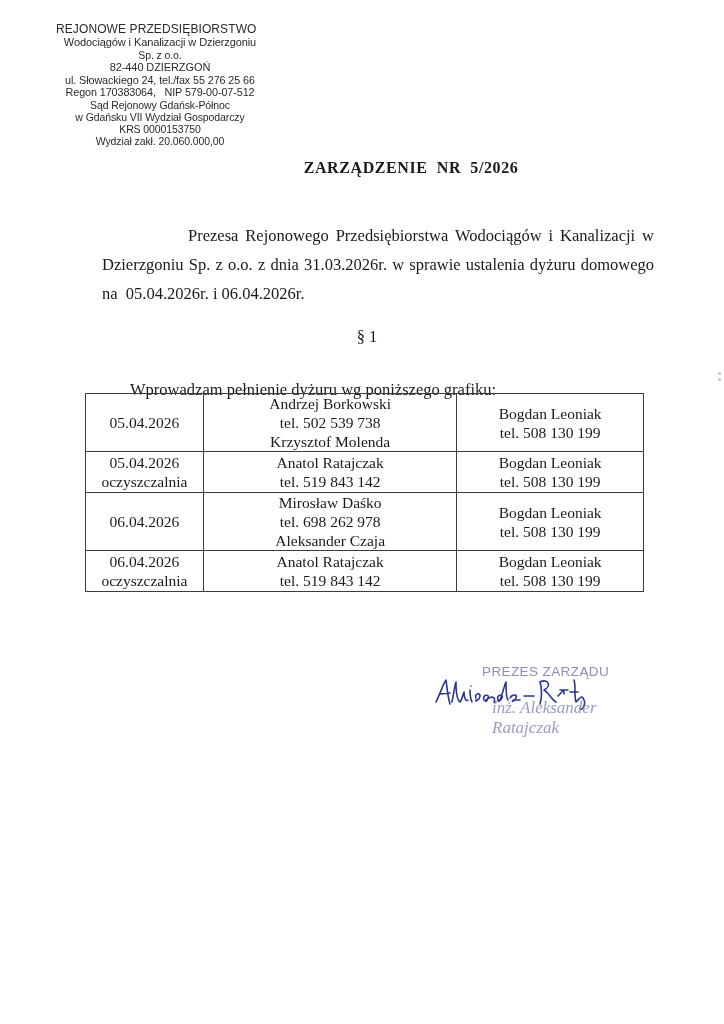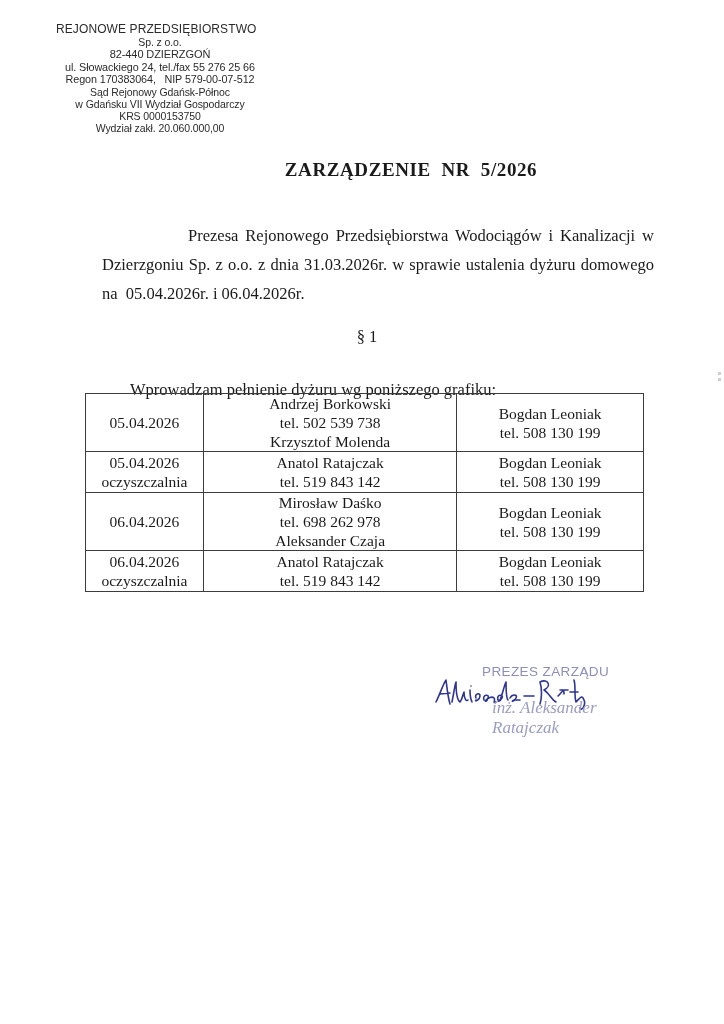--- a/index.html
+++ b/index.html
@@ -10,21 +10,21 @@
   .stamp {
     position: absolute; left: 40px; top: 22px; width: 240px;
     font-family: "Liberation Sans", sans-serif; color: #2b2b2b; text-align: center;
     font-size: 10.5px; line-height: 12.2px; letter-spacing: -0.1px;
   }
   .stamp .l0 { font-size: 12px; line-height: 14px; letter-spacing: 0.1px; text-align: left; padding-left: 16px; }
   .stamp .l1 { font-size: 11px; line-height: 13px; }
   .stamp .wide { font-size: 10.8px; }
   .title {
     position: absolute; left: 0; width: 724px; top: 159px; text-align: center;
-    font-family: "Liberation Serif", serif; font-weight: bold; font-size: 19px; letter-spacing: 0.6px;
+    font-family: "Liberation Serif", serif; font-weight: bold; font-size: 16px; letter-spacing: 0.6px;
     padding-left: 10px; box-sizing: border-box;
   }
   .title span { margin-left: 88px; }
   .intro {
     position: absolute; left: 90px; width: 552px; top: 221px;
     font-family: "Liberation Serif", serif; font-size: 16.5px; line-height: 29px;
     text-align: justify;
     margin-left: 12px;
   }
   .intro .p { text-indent: 86px; text-align: justify; text-align-last: left; }
@@ -63,20 +63,21 @@
   .edge-mark {
     position: absolute; left: 718px; top: 372px; width: 3px; height: 10px;
     background: repeating-linear-gradient(#cfcfcf 0 3px, transparent 3px 6px);
   }
 </style>
 </head>
 <body>
 
 <div class="stamp">
   <div class="l0">REJONOWE PRZEDSIĘBIORSTWO</div>
+  <div class="l1">Wodociągów i Kanalizacji w Dzierzgoniu</div>
   <div>Sp. z o.o.</div>
   <div class="l1">82-440 DZIERZGOŃ</div>
   <div class="wide">ul. Słowackiego 24, tel./fax 55 276 25 66</div>
   <div class="wide" style="white-space:pre">Regon 170383064,   NIP 579-00-07-512</div>
   <div>Sąd Rejonowy Gdańsk-Północ</div>
   <div>w Gdańsku VII Wydział Gospodarczy</div>
   <div>KRS 0000153750</div>
   <div>Wydział zakł. 20.060.000,00</div>
 </div>
 

